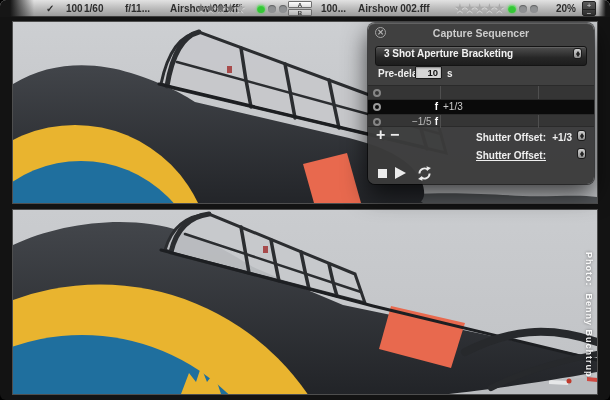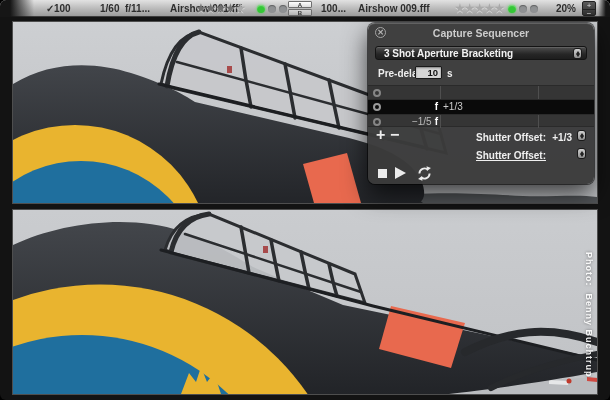--- a/index.html
+++ b/index.html
@@ -40,21 +40,21 @@
     text-shadow:0 0 3px rgba(0,0,0,.45);white-space:pre;}
 
   
   #panel{position:absolute;left:368px;top:23px;width:226px;height:161px;z-index:5;
     background:rgba(59,59,59,.97);border-radius:7px;border-top:1px solid rgba(255,255,255,.18);
     box-shadow:0 10px 24px rgba(0,0,0,.7), 0 0 0 1px rgba(0,0,0,.55);}
   #panel .hdr{position:absolute;left:0;top:0;width:100%;height:18px;text-align:center;
     font-size:10.5px;font-weight:700;color:#cccccc;line-height:19px;}
   #close{position:absolute;left:7px;top:3px;width:11px;height:11px;border:1.5px solid #a5a5a5;border-radius:50%;
     color:#b5b5b5;font-size:8px;font-weight:700;line-height:10px;text-align:center;cursor:default;}
-  #preset{position:absolute;left:7px;top:22px;width:212px;height:14px;border-radius:3px;
+  #preset{position:absolute;left:7px;top:22px;width:212px;height:20px;border-radius:3px;
     background:linear-gradient(#4f4f4f,#262626 60%,#1d1d1d);border:1px solid #141414;
     box-shadow:inset 0 1px 0 rgba(255,255,255,.12);}
   #preset .lbl{position:absolute;left:8px;top:0;height:14px;line-height:13px;font-size:10px;font-weight:700;color:#f2f2f2;}
   .capsule{position:absolute;width:9px;height:11px;background:linear-gradient(#cfcfcf,#8f8f8f);border-radius:3px;
     border:1px solid #1a1a1a;}
   .capsule .up{position:absolute;left:1.5px;top:1.5px;width:0;height:0;border-left:2.5px solid transparent;border-right:2.5px solid transparent;border-bottom:3px solid #222;}
   .capsule .dn{position:absolute;left:1.5px;bottom:1.5px;width:0;height:0;border-left:2.5px solid transparent;border-right:2.5px solid transparent;border-top:3px solid #222;}
   #preset .capsule{right:4px;top:1px;}
   .plabel{position:absolute;font-size:10px;font-weight:700;color:#efefef;}
   #predelay-input{position:absolute;left:47px;top:42px;width:27px;height:13px;background:#d6d6d6;
@@ -80,36 +80,36 @@
   #play-btn{position:absolute;left:27px;top:143px;width:0;height:0;border-top:6.5px solid transparent;border-bottom:6.5px solid transparent;border-left:11px solid #ececec;}
   #loop-btn{position:absolute;left:48px;top:141px;width:17px;height:17px;}
 </style>
 </head>
 <body>
 
 <div id="window">
 
   <div id="toolbar">
     <span class="tbi" style="left:46px;">✓</span>
-    <span class="tbi" style="left:54px;">100</span>
-    <span class="tbi" style="left:100px;">1/60</span>
+    <span class="tbi" style="left:66px;">100</span>
+    <span class="tbi" style="left:84px;">1/60</span>
     <span class="tbi" style="left:125px;">f/11...</span>
     <span class="tbi" style="left:170px;">Airshow 001.fff</span>
     <span class="tbi stars" style="left:196px;"><span class="star-on">★★★★</span><span class="star-off">★</span></span>
     <span class="dots" style="left:257px;">
       <span class="dot green"></span>
       <span class="dot"></span>
       <span class="dot"></span>
     </span>
     <div id="ab">
       <div class="ab-btn ab-a">A</div>
       <div class="ab-btn ab-b">B</div>
     </div>
     <span class="tbi" style="left:321px;">100...</span>
-    <span class="tbi" style="left:358px;">Airshow 009.fff</span>
+    <span class="tbi" style="left:358px;">Airshow 002.fff</span>
     <span class="tbi stars" style="left:455px;"><span class="star-on"></span><span class="star-off">★★★★★</span></span>
     <span class="dots" style="left:508px;">
       <span class="dot green"></span>
       <span class="dot"></span>
       <span class="dot"></span>
     </span>
     <span class="tbi" style="left:556px;">20%</span>
     <div id="zoomstep">
       <div>+</div>
       <div class="zs-minus">−</div>

